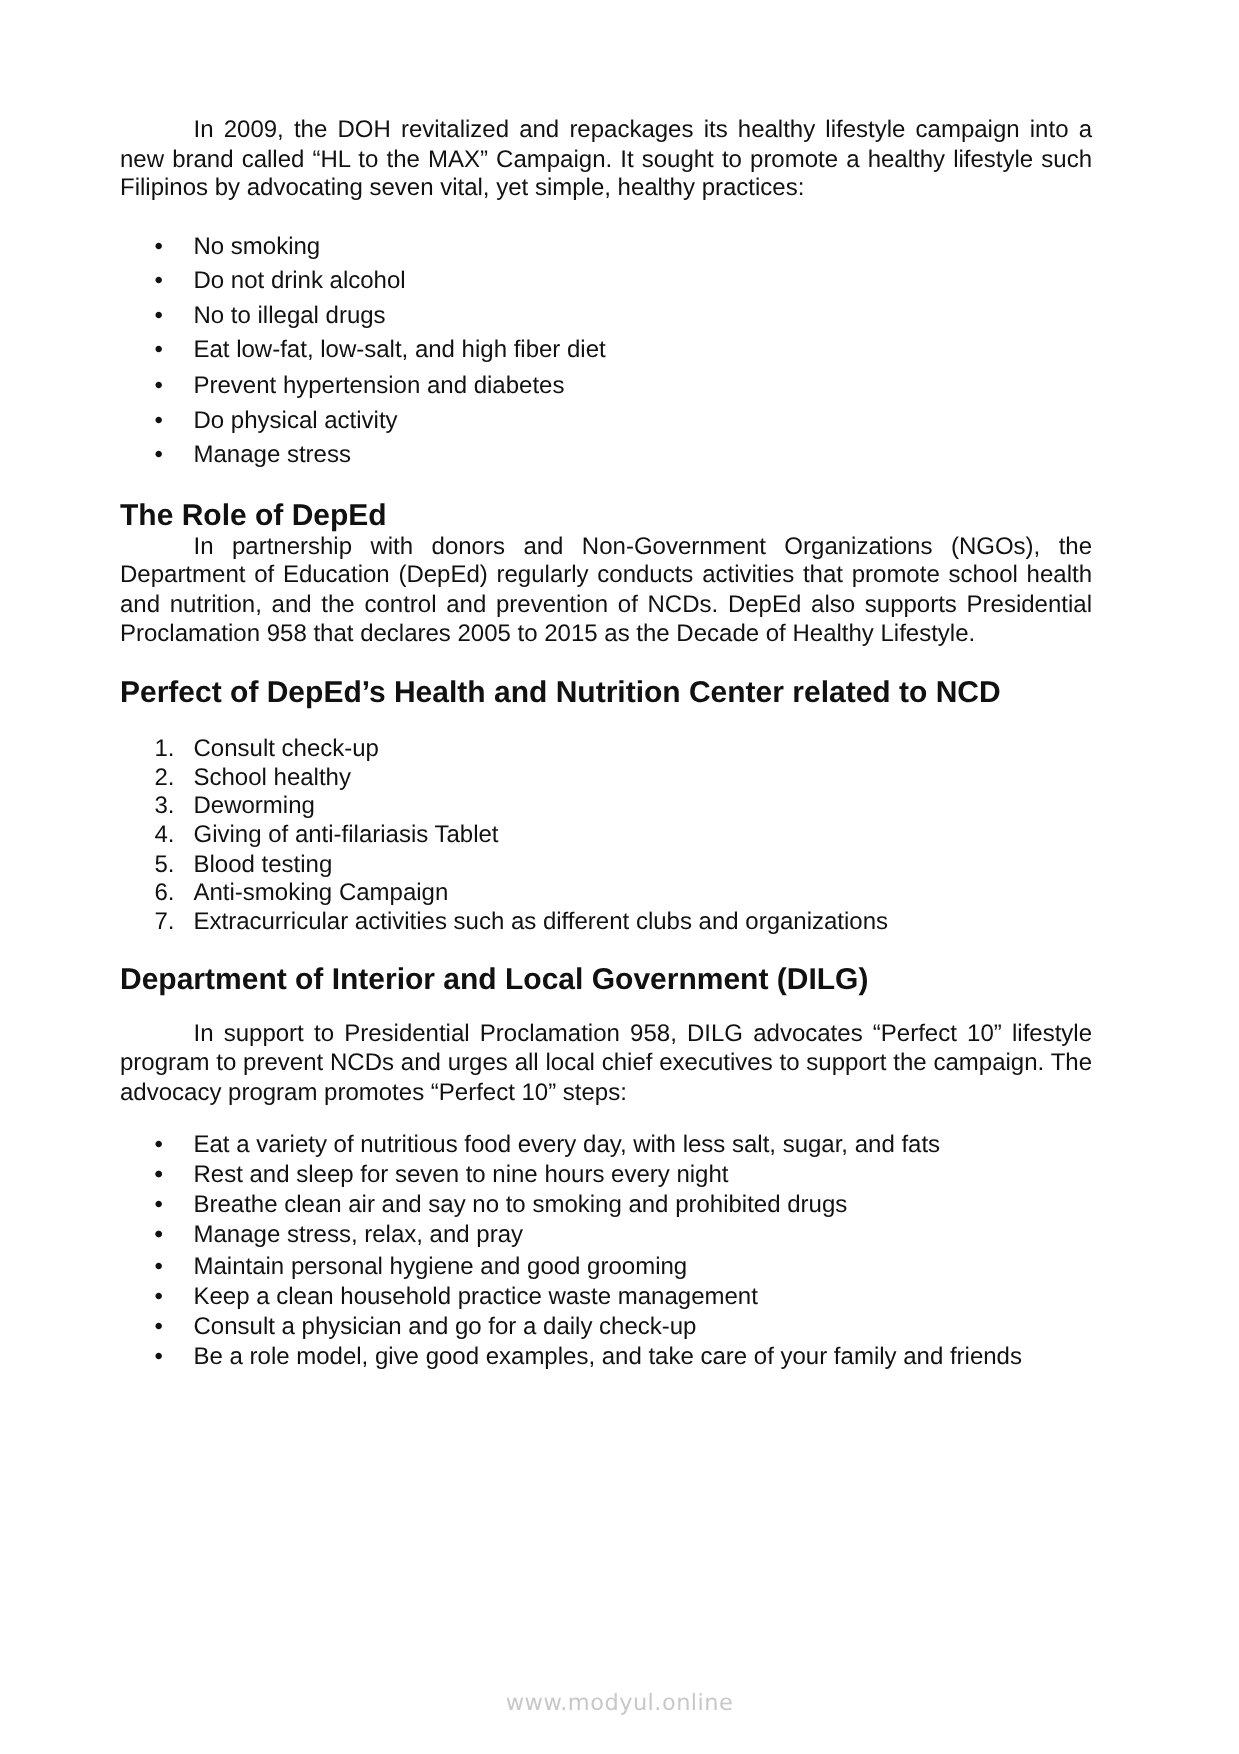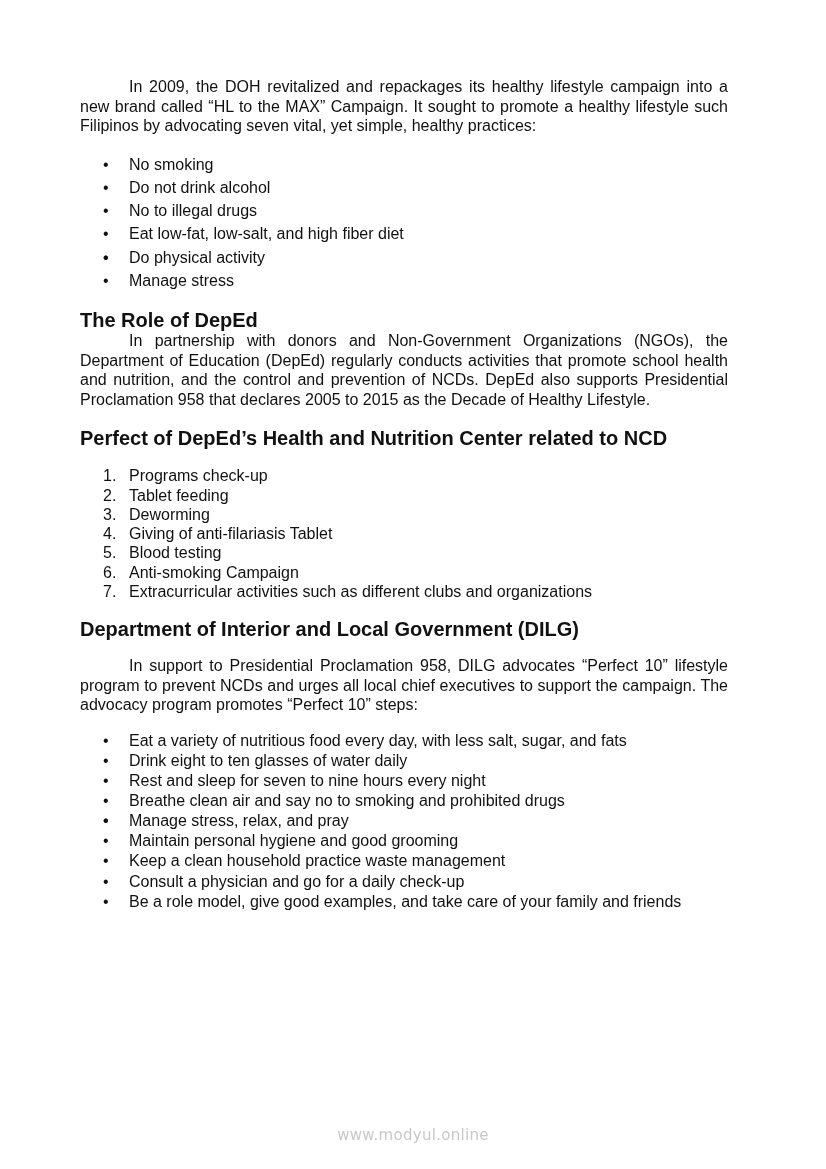--- a/index.html
+++ b/index.html
@@ -24,45 +24,45 @@
 <body>
 
 <div class="page">
   <p class="indent">In 2009, the DOH revitalized and repackages its healthy lifestyle campaign into a new brand called “HL to the MAX” Campaign. It sought to promote a healthy lifestyle such Filipinos by advocating seven vital, yet simple, healthy practices:</p>
 
   <ul class="bullets list1" style="margin-top:17px;">
     <li><span class="dot">•</span><span>No smoking</span></li>
     <li><span class="dot">•</span><span>Do not drink alcohol</span></li>
     <li><span class="dot">•</span><span>No to illegal drugs</span></li>
     <li><span class="dot">•</span><span>Eat low-fat, low-salt, and high fiber diet</span></li>
-    <li><span class="dot">•</span></li>
+    <li><span class="dot">•</span><span>Prevent hypertension and diabetes</span></li>
     <li><span class="dot">•</span><span>Do physical activity</span></li>
     <li><span class="dot">•</span><span>Manage stress</span></li>
   </ul>
 
   <h2 style="margin-top:18px;">The Role of DepEd</h2>
   <p class="indent" style="margin-top:1px;">In partnership with donors and Non-Government Organizations (NGOs), the Department of Education (DepEd) regularly conducts activities that promote school health and nutrition, and the control and prevention of NCDs. DepEd also supports Presidential Proclamation 958 that declares 2005 to 2015 as the Decade of Healthy Lifestyle.</p>
 
   <h2 style="margin-top:19px;">Perfect of DepEd’s Health and Nutrition Center related to NCD</h2>
   <ol class="nums" style="margin-top:18px;">
-    <li><span class="num">1.</span><span>Programs check-up</span></li>
-    <li><span class="num">2.</span><span>Tablet feeding</span></li>
+    <li><span class="num">1.</span><span>Consult check-up</span></li>
+    <li><span class="num">2.</span><span>School healthy</span></li>
     <li><span class="num">3.</span><span>Deworming</span></li>
     <li><span class="num">4.</span><span>Giving of anti-filariasis Tablet</span></li>
     <li><span class="num">5.</span><span>Blood testing</span></li>
     <li><span class="num">6.</span><span>Anti-smoking Campaign</span></li>
     <li><span class="num">7.</span><span>Extracurricular activities such as different clubs and organizations</span></li>
   </ol>
 
   <h2 style="margin-top:18px;">Department of Interior and Local Government (DILG)</h2>
   <p class="indent" style="margin-top:17px;">In support to Presidential Proclamation 958, DILG advocates “Perfect 10” lifestyle program to prevent NCDs and urges all local chief executives to support the campaign. The advocacy program promotes “Perfect 10” steps:</p>
 
   <ul class="bullets list2" style="margin-top:16px;">
     <li><span class="dot">•</span><span>Eat a variety of nutritious food every day, with less salt, sugar, and fats</span></li>
-    <li><span class="dot">•</span><span>Drink eight to ten glasses of water daily</span></li>
+    <li><span class="dot">•</span></li>
     <li><span class="dot">•</span><span>Rest and sleep for seven to nine hours every night</span></li>
     <li><span class="dot">•</span><span>Breathe clean air and say no to smoking and prohibited drugs</span></li>
     <li><span class="dot">•</span></li>
     <li><span class="dot">•</span><span>Manage stress, relax, and pray</span></li>
     <li><span class="dot">•</span><span>Maintain personal hygiene and good grooming</span></li>
     <li><span class="dot">•</span><span>Keep a clean household practice waste management</span></li>
     <li><span class="dot">•</span><span>Consult a physician and go for a daily check-up</span></li>
     <li><span class="dot">•</span><span>Be a role model, give good examples, and take care of your family and friends</span></li>
   </ul>
 </div>

